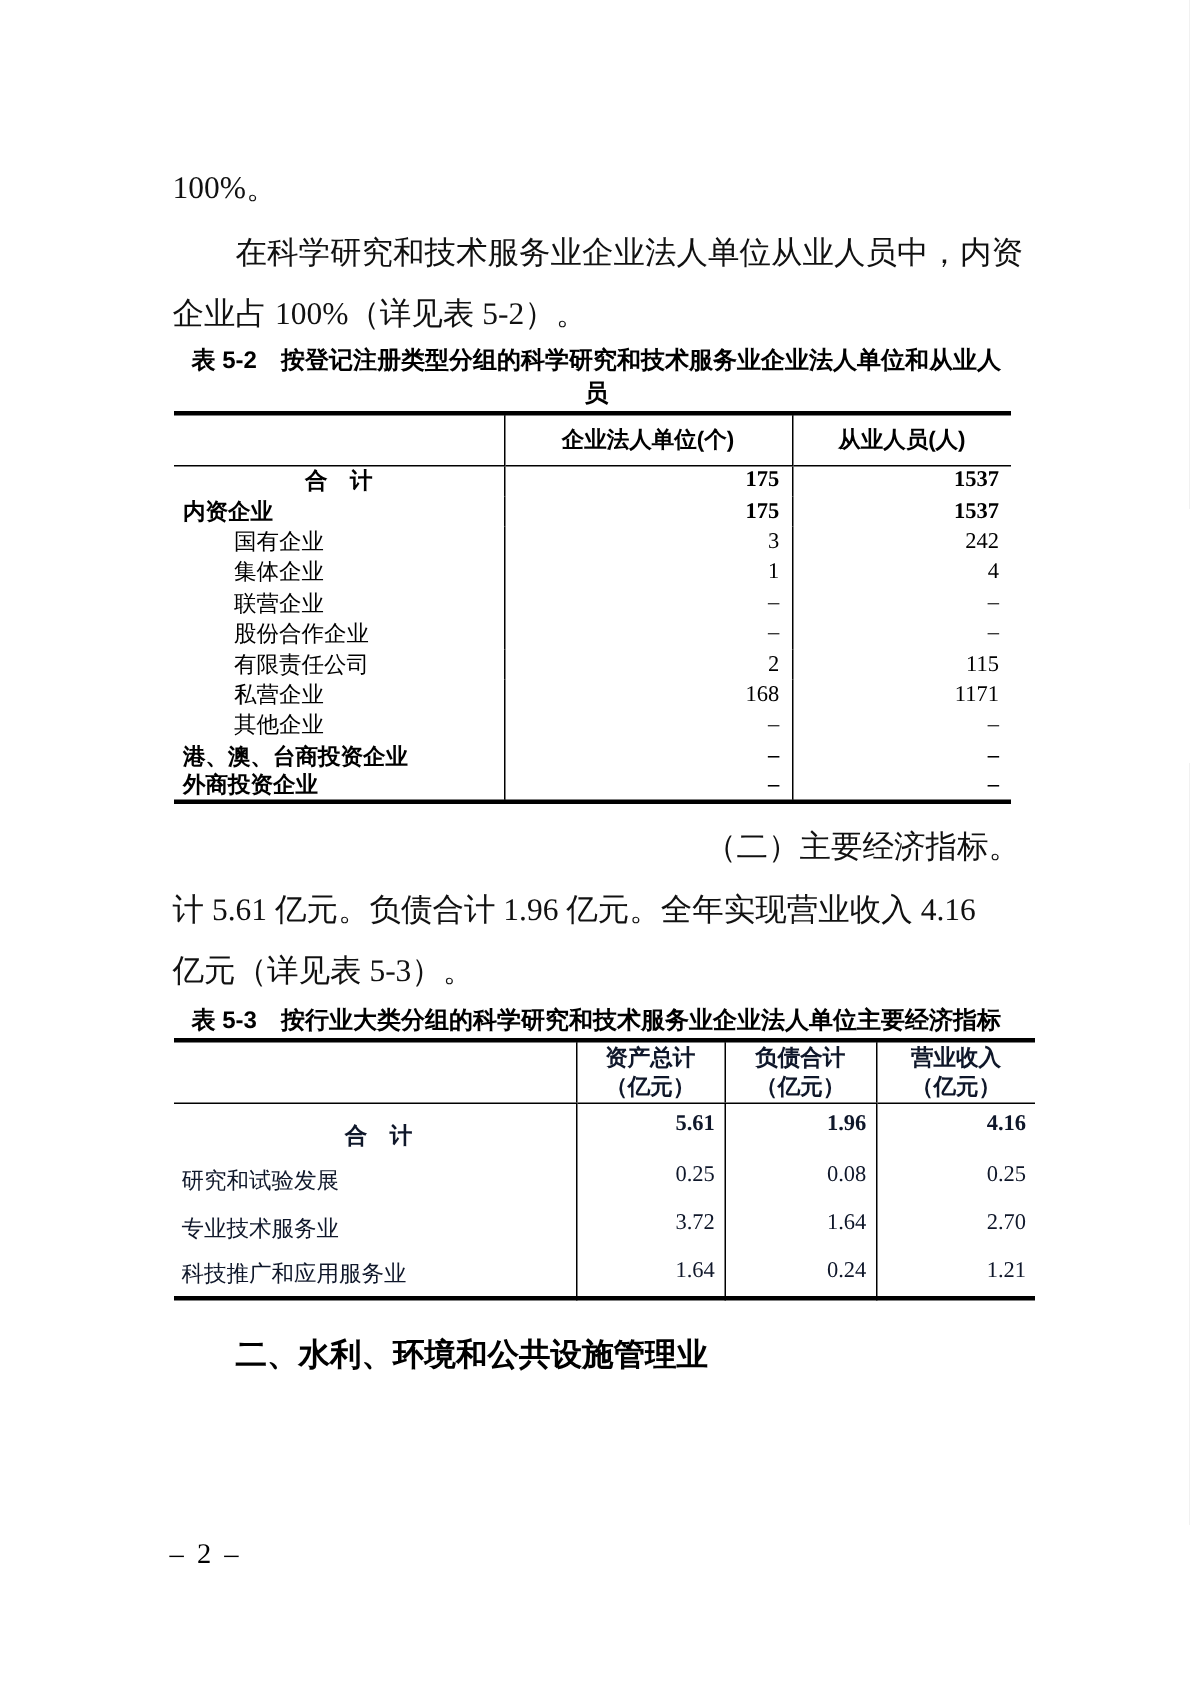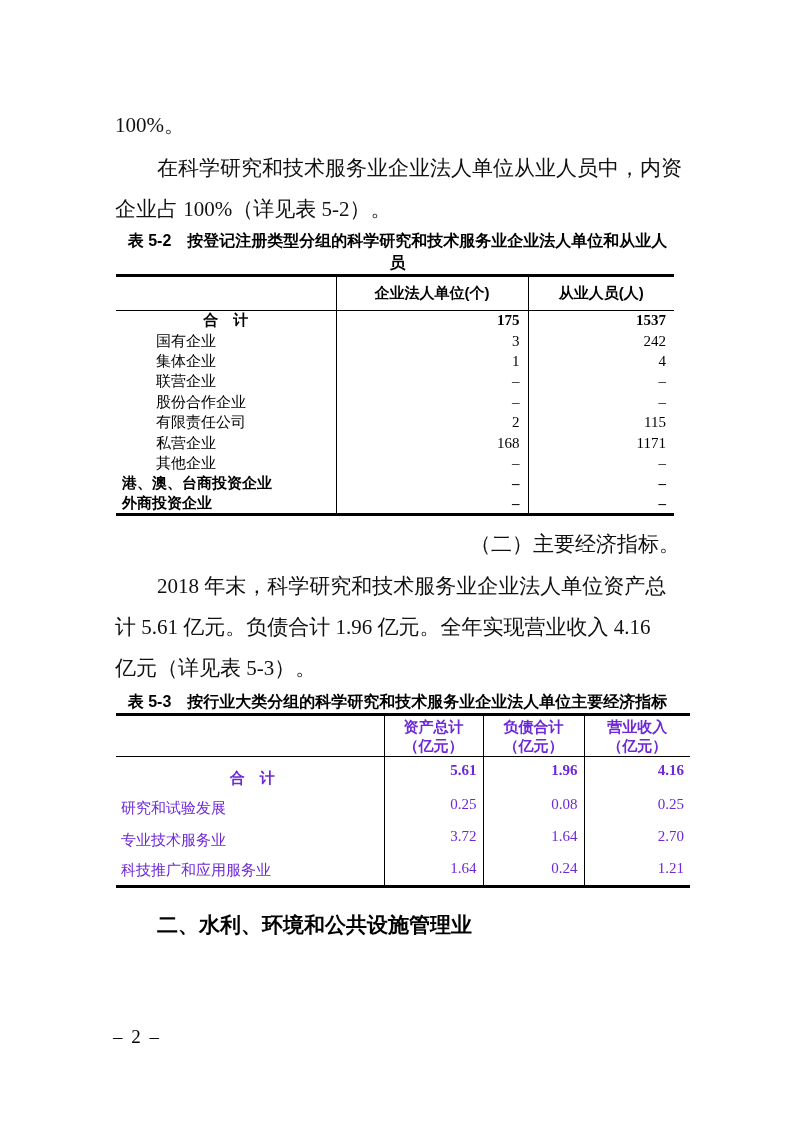--- a/index.html
+++ b/index.html
@@ -68,21 +68,21 @@
 
   
   table.t2 {
     margin-left: 1px;
     width: 574px;
     table-layout: fixed;
     border-collapse: collapse;
     border-top: 3px solid #000;
     border-bottom: 3px solid #000;
     font-size: 15px;
-    color: #6d28d9;
+    color: #0f172a;
   }
   table.t2 thead th {
     height: 42px;
     border-bottom: 1px solid #000;
     font-family: "Liberation Sans", "DejaVu Sans", sans-serif;
     font-weight: bold;
     text-align: center;
     padding: 0;
     vertical-align: middle;
     line-height: 19px;
@@ -149,20 +149,25 @@
           <th class="sep">企业法人单位(个)</th>
           <th class="sep">从业人员(人)</th>
         </tr>
       </thead>
       <tbody>
         <tr class="r-total">
           <td class="lbl">合　计</td>
           <td class="val sep">175</td>
           <td class="val sep">1537</td>
         </tr>
+        <tr class="r-bold">
+          <td class="lbl">内资企业</td>
+          <td class="val sep">175</td>
+          <td class="val sep">1537</td>
+        </tr>
         <tr class="r-ind">
           <td class="lbl">国有企业</td>
           <td class="val sep">3</td>
           <td class="val sep">242</td>
         </tr>
         <tr class="r-ind">
           <td class="lbl">集体企业</td>
           <td class="val sep">1</td>
           <td class="val sep">4</td>
         </tr>
@@ -202,21 +207,20 @@
           <td class="val sep">–</td>
         </tr>
       </tbody>
     </table>
 
     <div class="bpara p3">
       <span class="bline indent">（二）主要经济指标。</span>
     </div>
 
     <div class="bpara p4">
-      <span class="bline indent">2018 年末，科学研究和技术服务业企业法人单位资产总</span>
       <span class="bline">计 5.61 亿元。负债合计 1.96 亿元。全年实现营业收入 4.16</span>
       <span class="bline">亿元（详见表 5-3）。</span>
     </div>
 
     <div class="tbl-title t2-title">
       <span class="bline">表 5-3　按行业大类分组的科学研究和技术服务业企业法人单位主要经济指标</span>
     </div>
 
     <table class="t2">
       <colgroup>

